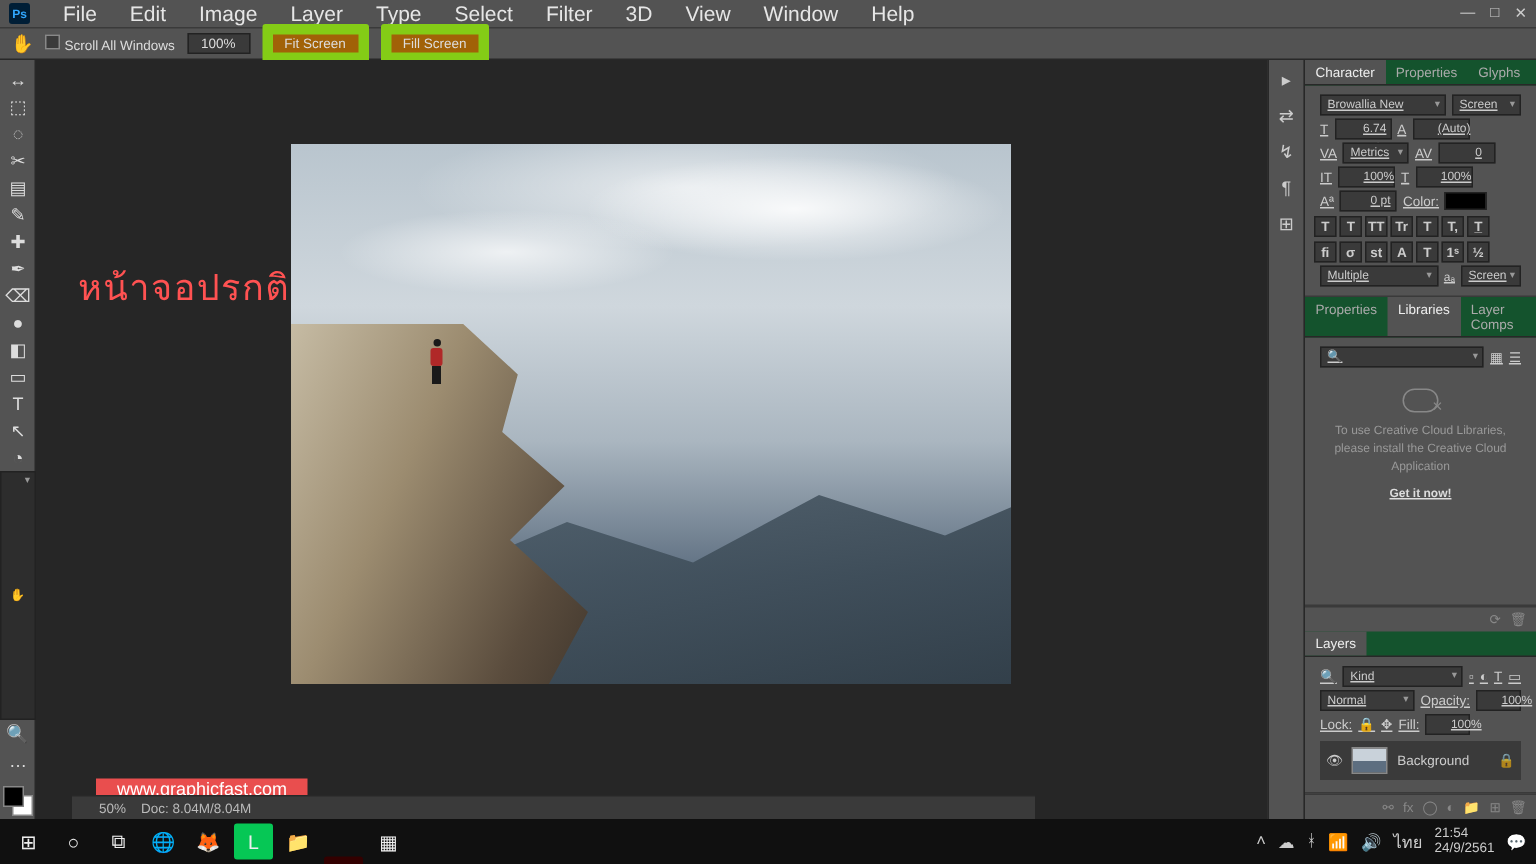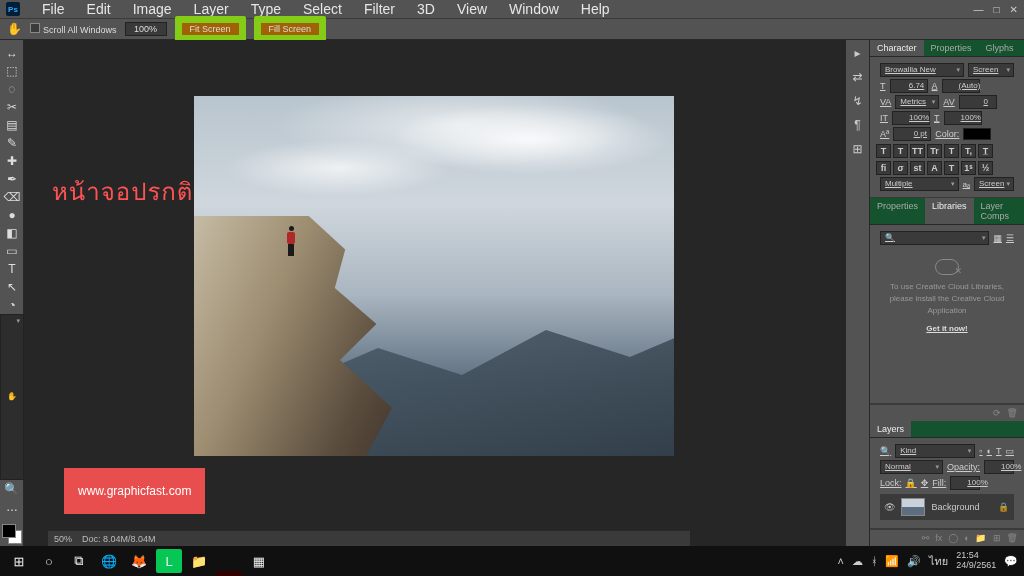--- a/index.html
+++ b/index.html
@@ -27,21 +27,21 @@
 .tslot.sel { background:#2d2d2d; }
 .swatches { margin-top:6px; padding:2px; }
 .sw { width:14px; height:14px; border:1px solid #888; position:relative; }
 .sw.fg { background:#000; z-index:2; }
 .sw.bg { background:#fff; margin-top:-8px; margin-left:6px; }
 
 
 .canvaswrap { flex:1; background:#262626; position:relative; overflow:hidden; }
 .overlay-title { position:absolute; top:18px; left:50%; transform:translateX(-50%); color:#ff5252; font-size:22px; letter-spacing:1px; }
 .overlay-thai { position:absolute; top:132px; left:28px; color:#ff5252; font-size:24px; letter-spacing:1px; }
-.sitebadge { position:absolute; left:40px; bottom:32px; background:#e94e4e; color:#fff; font-size:12px; padding:16px 14px; }
+.sitebadge { position:absolute; left:40px; bottom:13px; background:#e94e4e; color:#fff; font-size:12px; padding:0 14px; }
 .photo { position:absolute; top:56px; left:170px; width:480px; height:360px; background:linear-gradient(to bottom,#b9c5ce 0%,#cfd7dd 30%,#aab6c0 55%,#5d6e80 80%,#3e4b58 100%); overflow:hidden; }
 .photo .sky { position:absolute; inset:0; background:
   radial-gradient(ellipse 200px 50px at 70% 12%, rgba(255,255,255,.85), transparent 70%),
   radial-gradient(ellipse 160px 40px at 30% 20%, rgba(255,255,255,.7), transparent 70%),
   radial-gradient(ellipse 260px 60px at 55% 8%, rgba(255,255,255,.6), transparent 70%); }
 .photo .mtn { position:absolute; bottom:0; right:-40px; width:420px; height:180px; background:linear-gradient(160deg,#4c5d6a,#2f3c46); clip-path:polygon(0 60%,20% 40%,40% 55%,60% 30%,80% 45%,100% 25%,100% 100%,0 100%); opacity:.85; }
 .photo .cliff { position:absolute; left:-10px; bottom:0; width:260px; height:240px; background:linear-gradient(115deg,#c9bfa8 0%,#9c8c70 35%,#5a4c3d 70%,#2e2721 100%); clip-path:polygon(0 0,48% 0,62% 14%,58% 30%,74% 45%,60% 60%,80% 80%,70% 100%,0 100%); }
 .photo .person { position:absolute; left:92px; top:130px; width:10px; height:26px; }
 .photo .person .body { width:8px; height:12px; background:#b02828; border-radius:2px; margin:0 auto; }
 .photo .person .legs { width:6px; height:12px; background:#1a1a1a; margin:0 auto; }
@@ -64,21 +64,21 @@
 .tbtns { display:flex; gap:2px; margin-top:3px; }
 .tbtn { width:15px; height:14px; background:#3a3a3a; border:1px solid #222; text-align:center; line-height:12px; font-size:9px; font-weight:bold; }
 .cc-msg { text-align:center; padding:12px 8px; color:#999; font-size:8px; line-height:1.5; }
 .cc-msg .title { text-decoration:underline; color:#ddd; margin-top:6px; display:block;font-weight:bold; }
 .cloud { width:24px; height:16px; margin:0 auto 6px; border:1.5px solid #888; border-radius:8px; position:relative; }
 .cloud::after { content:"✕"; position:absolute; right:-4px; bottom:-4px; font-size:9px; color:#888; }
 .layerrow { display:flex; align-items:center; gap:6px; padding:4px; background:#3a3a3a; margin:4px; }
 .thumb { width:24px; height:18px; background:linear-gradient(to bottom,#c9d2da 50%,#5d6e80 50%); border:1px solid #888; }
 .lock { margin-left:auto; opacity:.7; }
 .panel-foot { display:flex; gap:6px; padding:3px 6px; justify-content:flex-end; border-top:1px solid #3a3a3a; font-size:9px; color:#888; }
-.docstat { position:absolute; left:24px; bottom:0; height:16px; background:#3a3a3a; display:flex; align-items:center; padding:0 6px; gap:10px; font-size:9px; color:#bbb; border-top:1px solid #282828; width:calc(100% - 179px); }
+.docstat { position:absolute; left:24px; bottom:0; height:16px; background:#3a3a3a; display:flex; align-items:center; padding:0 18px; gap:10px; font-size:9px; color:#bbb; border-top:1px solid #282828; width:calc(100% - 179px); }
 
 
 .taskbar { position:absolute; left:0; right:0; bottom:0; height:30px; background:#101010; display:flex; align-items:center; padding:0 6px; gap:4px; }
 .task { width:26px; height:24px; display:flex; align-items:center; justify-content:center; font-size:13px; color:#eee; border-radius:2px; }
 .task.ai { background:#330000; color:#ff9a00; font-size:8px; font-weight:bold;margin-top:44px; }
 .tray { margin-left:auto; display:flex; align-items:center; gap:8px; color:#ccc; font-size:9px; }
 .tray .clock { text-align:left; line-height:1.1; }
 .tray .ic { font-size:11px; }
 </style>
 </head>

